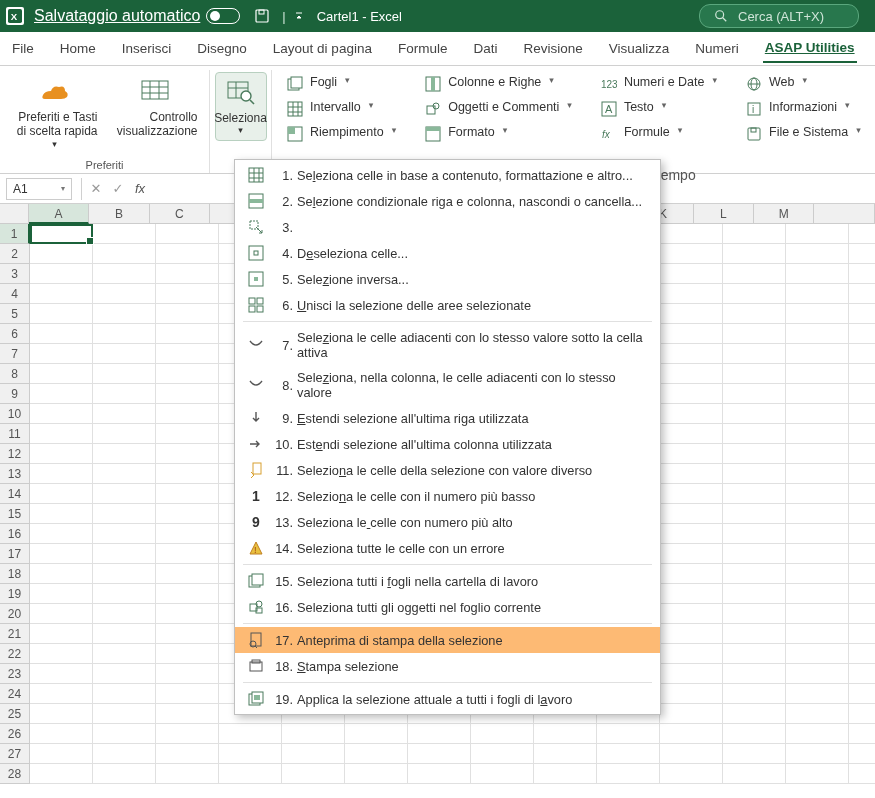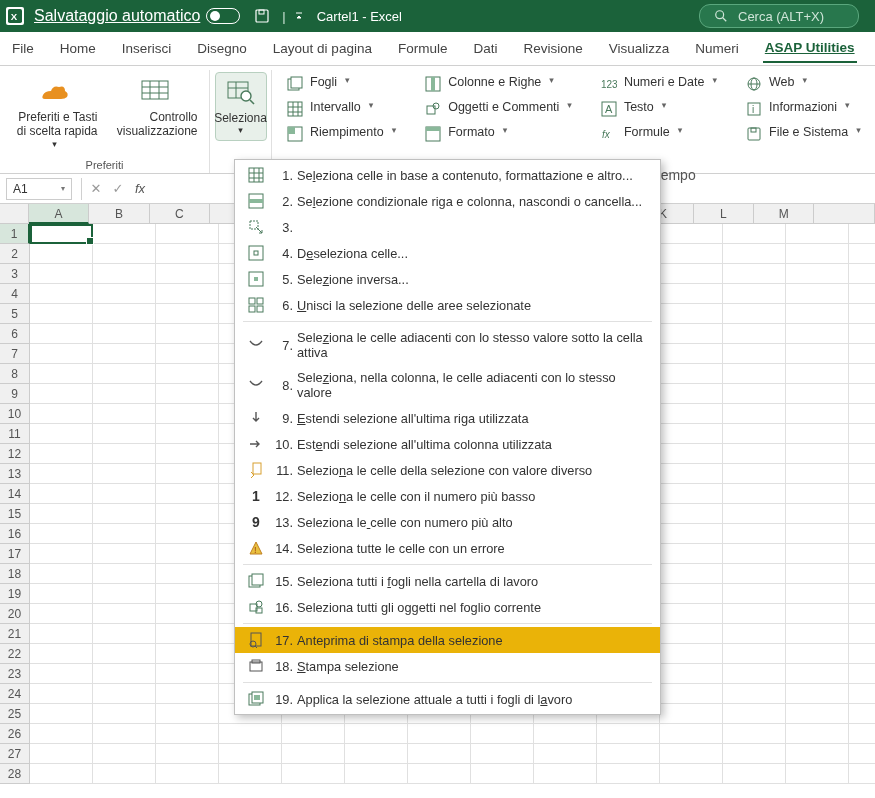--- a/index.html
+++ b/index.html
@@ -56,21 +56,21 @@
 .row-h.sel { background: #d7e6dc; border-right: 2px solid #1b623a; }
 .cells { position: relative; flex: 1; }
 .cell-row { display: flex; height: 20px; }
 .cell { width: 63px; height: 20px; border-right: 1px solid #e0e0e0; border-bottom: 1px solid #e0e0e0; }
 .active-cell { position: absolute; top: 0; left: 0; width: 63px; height: 20px; border: 2px solid #1b623a; pointer-events: none; }
 .active-cell::after { content: ''; position: absolute; right: -3px; bottom: -3px; width: 6px; height: 6px; background: #1b623a; border: 1px solid #fff; }
 
 
 .dropdown { position: absolute; top: 159px; left: 234px; width: 427px; background: #fff; border: 1px solid #c0c0c0; box-shadow: 3px 3px 8px rgba(0,0,0,0.25); z-index: 100; padding: 2px 0; }
 .menu-item { display: flex; align-items: center; padding: 5px 10px 5px 8px; font-size: 12.8px; cursor: pointer; }
-.menu-item:hover, .menu-item.hover { background: #eab308; }
+.menu-item:hover, .menu-item.hover { background: #fdba74; }
 .menu-item .mi-icon { width: 26px; display: flex; align-items: center; justify-content: center; }
 .menu-item .mi-num { width: 24px; text-align: right; margin-right: 4px; }
 .menu-item .mi-text { flex: 1; }
 .menu-sep { height: 1px; background: #e0e0e0; margin: 3px 8px; }
 .menu-item u { text-decoration: underline; }
 
 
 .partial-label { position: absolute; top: 167px; left: 642px; font-size: 14px; color: #555; }
 
 svg { display: block; }

